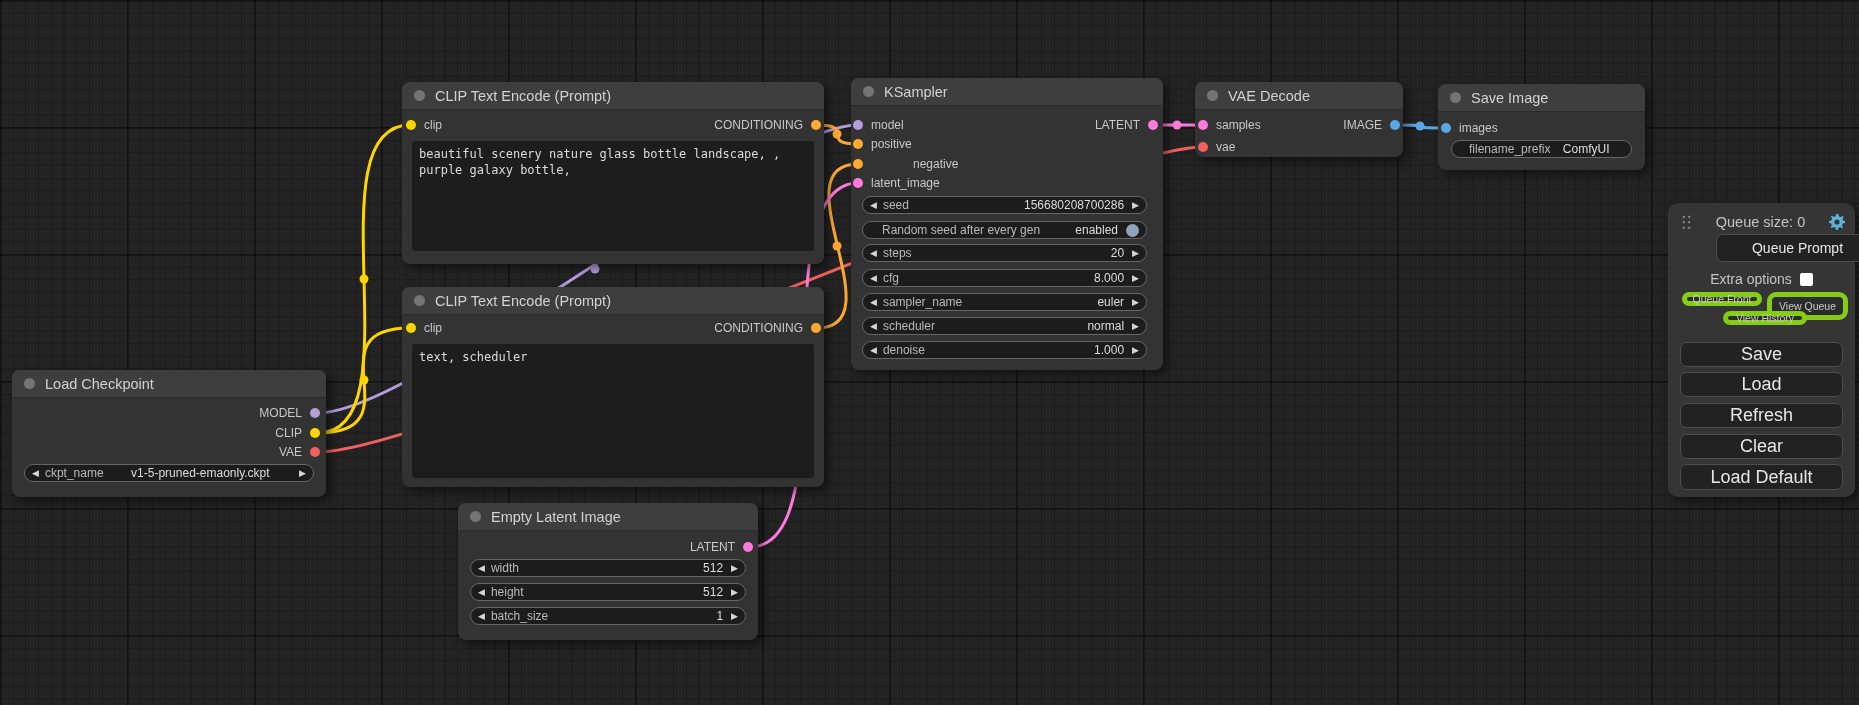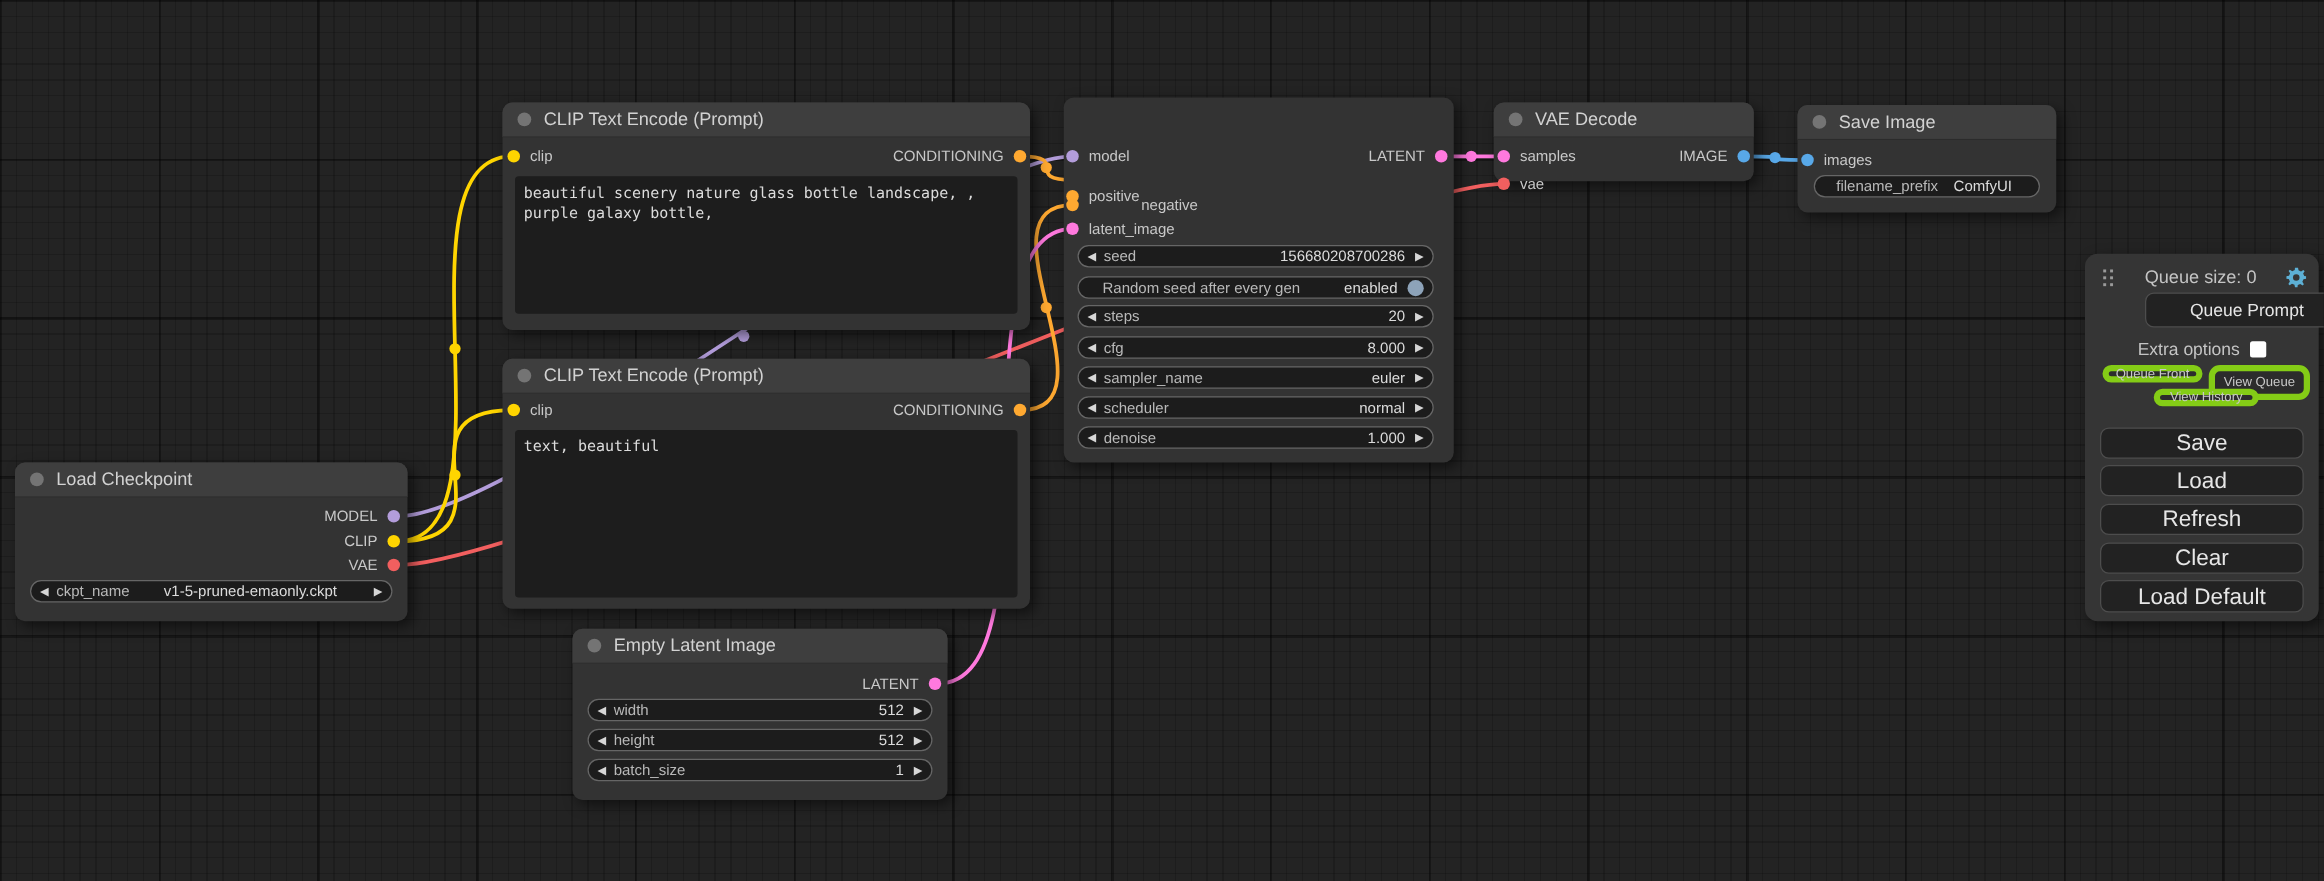--- a/index.html
+++ b/index.html
@@ -146,21 +146,21 @@
     <span class="ntext">CLIP Text Encode (Prompt)</span>
   </div>
   <div class="row inrow" style="left:4px;top:31px;">
     <span class="slotdot" style="background-color: rgb(255, 213, 0);"></span>
     <span class="slotlabel">clip</span>
   </div>
   <div class="row outrow" style="right:3px;top:31px;">
     <span class="slotdot" style="background-color: rgb(255, 169, 49);"></span>
     <span class="slotlabel">CONDITIONING</span>
   </div>
-  <div class="ta" style="left:10px;top:57px;width:402px;height:134px;">text, beautiful</div>
+  <div class="ta" style="left:10px;top:57px;width:402px;height:134px;">text, scheduler</div>
 </div>
 
 <div class="node" style="left:458px;top:503px;width:300px;height:137px;">
   <div class="ntitle">
     <span class="ndot"></span>
     <span class="ntext">Empty Latent Image</span>
   </div>
   <div class="row outrow" style="right:5px;top:34px;">
     <span class="slotdot" style="background-color: rgb(255, 121, 222);"></span>
     <span class="slotlabel">LATENT</span>
@@ -179,25 +179,29 @@
   </div>
   <div class="widget" style="left:12px;top:104px;width:276px;">
     <span class="warrow">◀</span>
     <span class="wlabel">batch_size</span>
     <span class="wvalue">1</span>
     <span class="warrow">▶</span>
   </div>
 </div>
 
 <div class="node" style="left:851px;top:78px;width:312px;height:292px;">
+  <div class="ntitle">
+    <span class="ndot"></span>
+    <span class="ntext">KSampler</span>
+  </div>
   <div class="row inrow" style="left:2px;top:37px;">
     <span class="slotdot" style="background-color: rgb(179, 157, 219);"></span>
     <span class="slotlabel">model</span>
   </div>
-  <div class="row inrow" style="left:2px;top:69px;">
+  <div class="row inrow" style="left:2px;top:56px;">
     <span class="slotdot" style="background-color: rgb(255, 169, 49);"></span>
     <span class="slotlabel">positive</span>
   </div>
   <div class="row inrow" style="left:2px;top:76px;gap:42px;">
     <span class="slotdot" style="background-color: rgb(255, 169, 49);"></span>
     <span class="slotlabel">negative</span>
   </div>
   <div class="row inrow" style="left:2px;top:95px;">
     <span class="slotdot" style="background-color: rgb(255, 121, 222);"></span>
     <span class="slotlabel">latent_image</span>
@@ -243,21 +247,21 @@
     <span class="warrow">▶</span>
   </div>
   <div class="widget" style="left:11px;top:263px;width:285px;">
     <span class="warrow">◀</span>
     <span class="wlabel">denoise</span>
     <span class="wvalue">1.000</span>
     <span class="warrow">▶</span>
   </div>
 </div>
 
-<div class="node" style="left:1195px;top:82px;width:208px;height:63px;">
+<div class="node" style="left:1195px;top:82px;width:208px;height:75px;">
   <div class="ntitle">
     <span class="ndot"></span>
     <span class="ntext">VAE Decode</span>
   </div>
   <div class="row inrow" style="left:3px;top:33px;">
     <span class="slotdot" style="background-color: rgb(255, 121, 222);"></span>
     <span class="slotlabel">samples</span>
   </div>
   <div class="row inrow" style="left:3px;top:55px;">
     <span class="slotdot" style="background-color: rgb(242, 95, 95);"></span>

